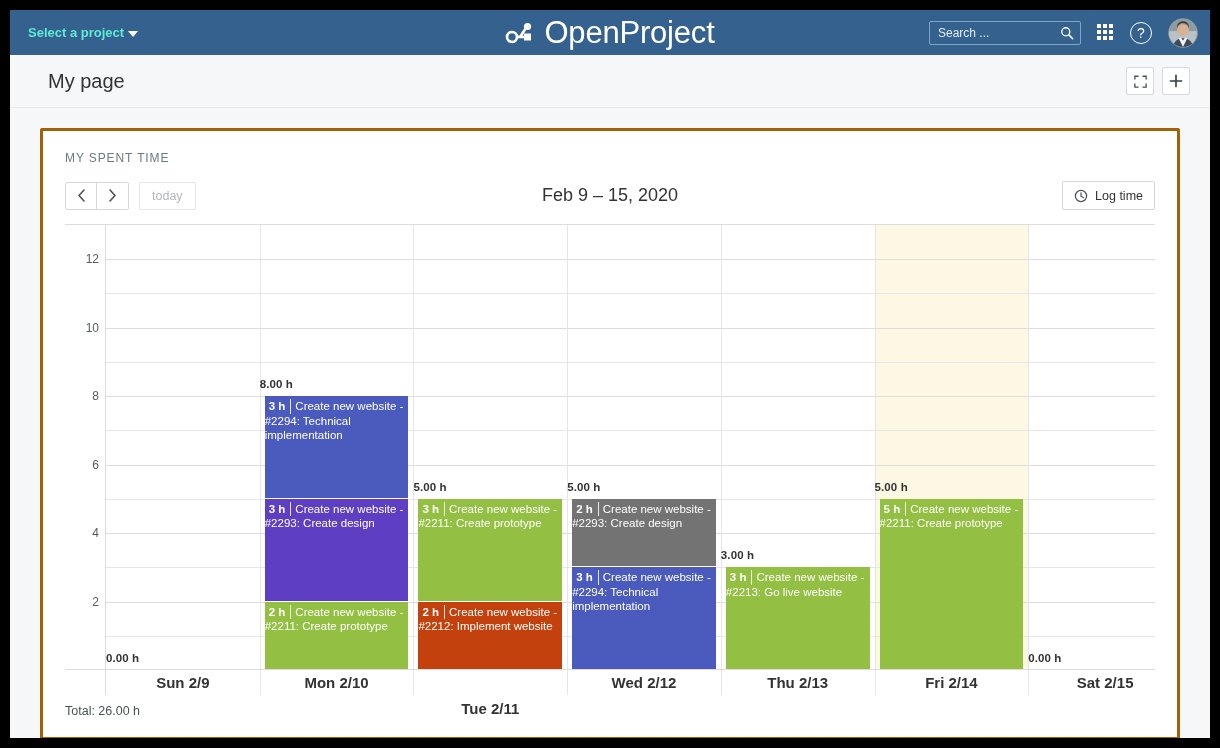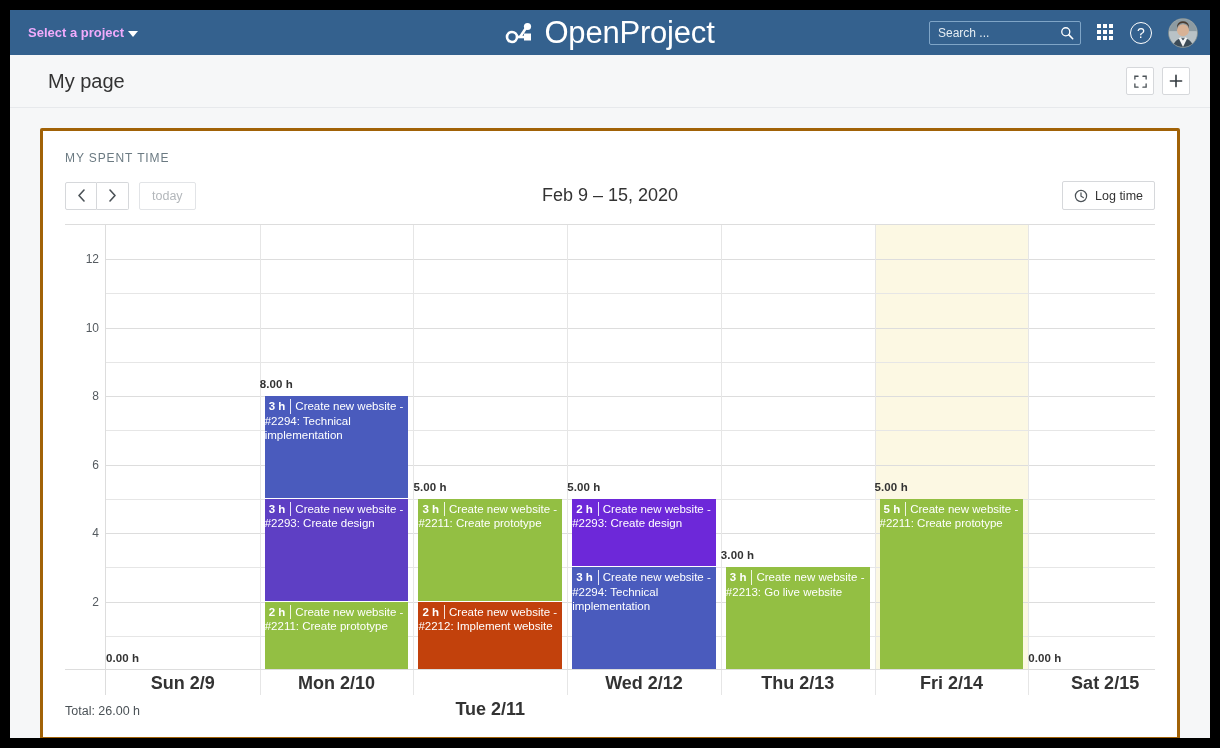--- a/index.html
+++ b/index.html
@@ -21,21 +21,21 @@
   .topbar {
     position: relative;
     height: 45px;
     background: #34618e;
     display: flex;
     align-items: center;
   }
   .project-select {
     display: flex; align-items: center; gap: 4px;
     padding-left: 18px;
-    color: #f0abfc; font-size: 13px; font-weight: bold;
+    color: #5eead4; font-size: 13px; font-weight: bold;
     cursor: pointer; white-space: nowrap;
   }
   .caret-down {
     width: 0; height: 0;
     border-left: 5px solid transparent;
     border-right: 5px solid transparent;
     border-top: 6px solid #fff;
     margin-top: 2px;
   }
   .logo-wrap {
@@ -241,21 +241,21 @@
     height: 26px;
     border-top: 1px solid #dddddd;
   }
   .day-axis-inner {
     position: absolute; left: 40px; right: 0; top: 0; bottom: 0;
     border-left: 1px solid #dddddd;
   }
   .day-name {
     position: absolute; top: 0;
     text-align: center;
-    font-size: 18px; color: #333; font-weight: bold;
+    font-size: 15px; color: #333; font-weight: bold;
     line-height: 26px;
   }
   .day-name-sep {
     position: absolute; top: 0; bottom: 0; width: 1px; background: #e6e6e6;
   }
   .total-line {
     padding: 9px 0 0 22px;
     font-size: 12.5px; color: #4b5257;
   }
 </style>
@@ -408,21 +408,21 @@
               <div class="day-total" style="top: 153.154px;">8.00 h</div>
             </div>
             <div class="day-sep" style="left: 307.429px;"></div>
             <div class="day-col" style="left: 307.429px; width: 153.714px;">
               <div class="event" style="top: 273.846px; height: 101.692px; background: rgb(147, 191, 67);"><span class="hrs">3 h</span><span class="etitle">Create new website - #2211: Create prototype</span></div>
               <div class="event" style="top: 376.538px; height: 67.4615px; background: #c2410c;"><span class="hrs">2 h</span><span class="etitle">Create new website - #2212: Implement website</span></div>
               <div class="day-total" style="top: 255.846px;">5.00 h</div>
             </div>
             <div class="day-sep" style="left: 461.143px;"></div>
             <div class="day-col" style="left: 461.143px; width: 153.714px;">
-              <div class="event" style="top: 273.846px; height: 67.4615px; background: #6d28d9;"><span class="hrs">2 h</span><span class="etitle">Create new website - #2293: Create design</span></div>
+              <div class="event" style="top: 273.846px; height: 67.4615px; background: #737373;"><span class="hrs">2 h</span><span class="etitle">Create new website - #2293: Create design</span></div>
               <div class="event" style="top: 342.308px; height: 101.692px; background: rgb(74, 91, 189);"><span class="hrs">3 h</span><span class="etitle">Create new website - #2294: Technical implementation</span></div>
               <div class="day-total" style="top: 255.846px;">5.00 h</div>
             </div>
             <div class="day-sep" style="left: 614.857px;"></div>
             <div class="day-col" style="left: 614.857px; width: 153.714px;">
               <div class="event" style="top: 342.308px; height: 101.692px; background: rgb(147, 191, 67);"><span class="hrs">3 h</span><span class="etitle">Create new website - #2213: Go live website</span></div>
               <div class="day-total" style="top: 324.308px;">3.00 h</div>
             </div>
             <div class="day-sep" style="left: 768.571px;"></div>
             <div class="day-col" style="left: 768.571px; width: 153.714px;">

